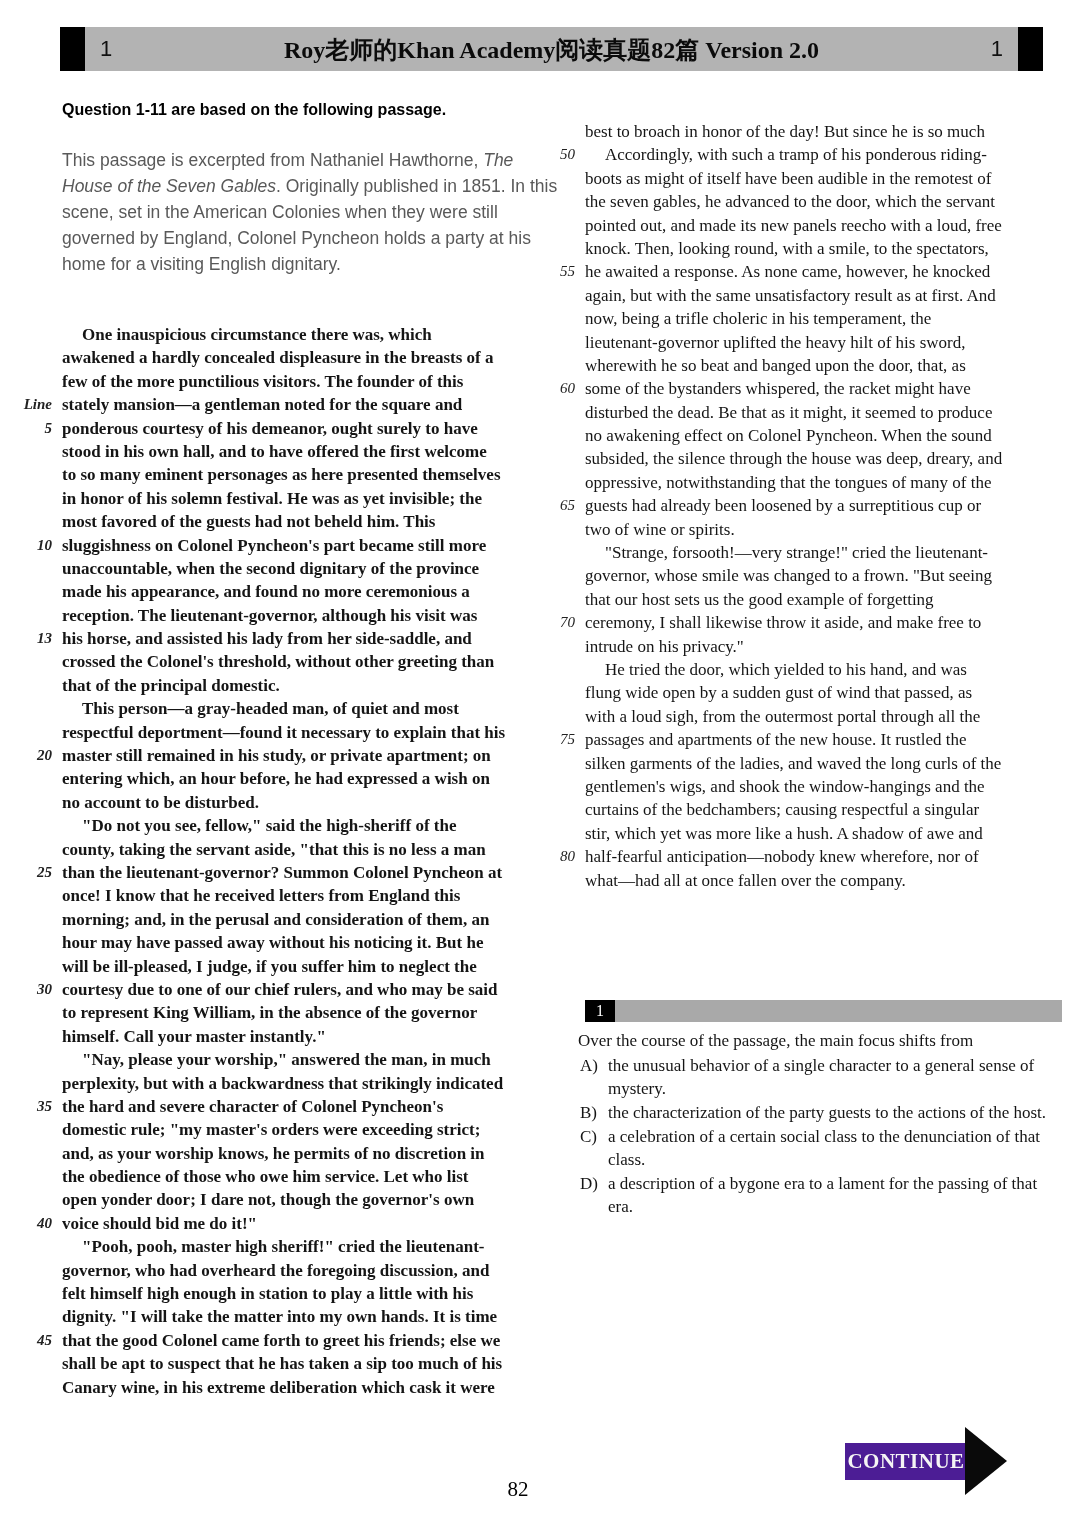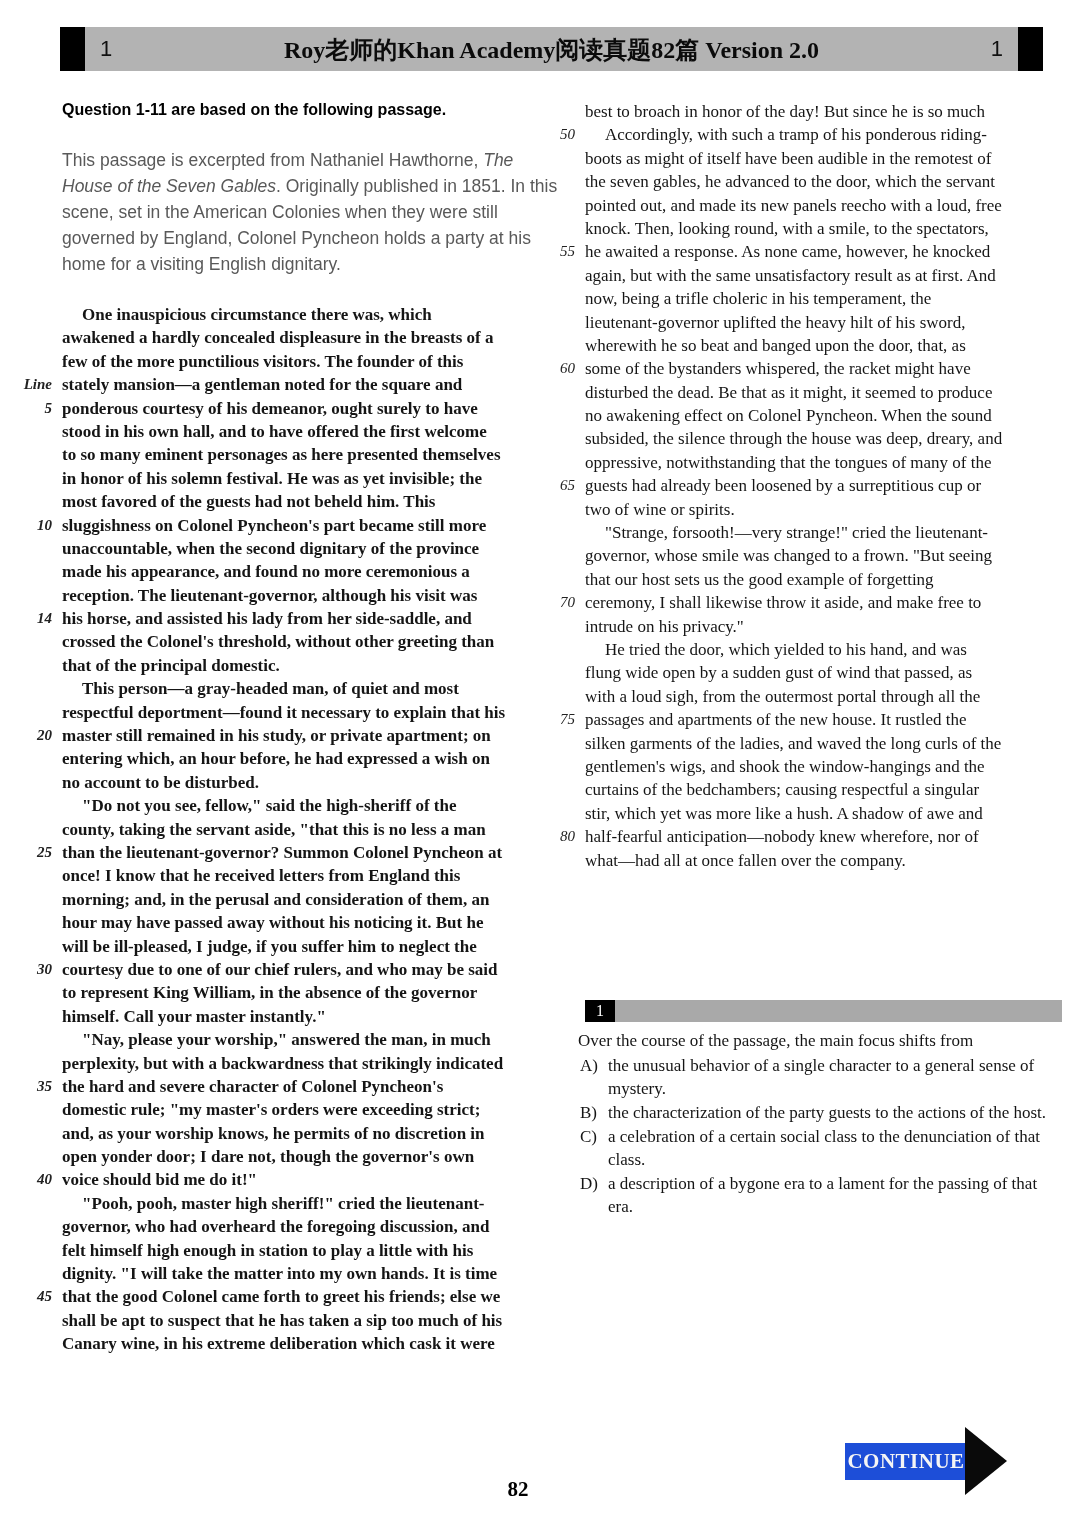--- a/index.html
+++ b/index.html
@@ -25,43 +25,43 @@
   .hdr .hnum.right{right:40px;}
   .hdr .htitle{position:absolute;left:0;width:100%;text-align:center;height:44px;line-height:46px;
     font-family:"Liberation Serif",serif;font-weight:bold;font-size:24px;color:#0b0b0b;}
   
   .qheading{position:absolute;left:62px;top:101px;width:494px;
     font-family:"Liberation Sans",sans-serif;font-weight:bold;font-size:16px;color:#000;}
   .intro{position:absolute;left:62px;top:147px;width:496px;
     font-family:"Liberation Sans",sans-serif;font-size:17.5px;line-height:26px;color:var(--intro-gray);}
   .intro .it{font-style:italic;}
   
-  .col{position:absolute;font-size:17px;color:var(--ink);}
+  .col{position:absolute;font-size:17px;color:var(--ink);margin-top:20px;}
   .col.left{left:62px;top:303px;width:494px;font-weight:bold;}
   .col.right{left:585px;top:100px;width:480px;}
   .pline{position:relative;height:23.4px;line-height:23.4px;white-space:nowrap;}
   .pline .lnum{position:absolute;left:-48px;top:0;width:38px;text-align:right;
     font-style:italic;font-size:15px;color:#222;}
   .pline .ltext{display:inline-block;}
   .pline.indent .ltext{padding-left:20px;}
   
   .question{position:absolute;left:578px;top:1000px;width:484px;font-size:17px;}
   .qbar{position:relative;height:22px;background:var(--q-bar);margin-left:7px;}
   .qnumbox{position:absolute;left:0;top:0;width:30px;height:22px;background:#000;
     color:#fff;text-align:center;line-height:22px;font-size:16px;}
   .qstem{margin-top:7px;line-height:23px;}
   .choices{margin-top:2px;}
   .choice{display:flex;line-height:23px;margin-top:1px;}
   .choice-label{flex:none;width:28px;padding-left:2px;}
   .choice-text{flex:1;}
   
   .pagenum{position:absolute;left:488px;top:1477px;width:60px;text-align:center;
-    font-weight:bold;font-size:21px;color:#000;}
+    font-weight:normal;font-size:21px;color:#000;}
   .continue{position:absolute;left:845px;top:1427px;width:160px;height:68px;cursor:pointer;}
-  .cont-rect{position:absolute;left:0;top:16px;width:122px;height:37px;background:#1d4ed8;
+  .cont-rect{position:absolute;left:0;top:16px;width:122px;height:37px;background:#4c1d95;
     display:flex;align-items:center;justify-content:center;
     color:#f5f5f5;font-weight:bold;font-size:21px;letter-spacing:.5px;}
   .cont-tri{position:absolute;left:120px;top:0;width:0;height:0;
     border-top:34px solid transparent;border-bottom:34px solid transparent;border-left:42px solid #0a0a0a;}
 </style>
 </head>
 <body>
 
 <div class="page">
 
@@ -83,21 +83,21 @@
       <div class="pline"><span class="lnum">Line</span><span class="ltext">stately mansion—a gentleman noted for the square and</span></div>
       <div class="pline"><span class="lnum">5</span><span class="ltext">ponderous courtesy of his demeanor, ought surely to have</span></div>
       <div class="pline"><span class="lnum"></span><span class="ltext">stood in his own hall, and to have offered the first welcome</span></div>
       <div class="pline"><span class="lnum"></span><span class="ltext">to so many eminent personages as here presented themselves</span></div>
       <div class="pline"><span class="lnum"></span><span class="ltext">in honor of his solemn festival. He was as yet invisible; the</span></div>
       <div class="pline"><span class="lnum"></span><span class="ltext">most favored of the guests had not beheld him. This</span></div>
       <div class="pline"><span class="lnum">10</span><span class="ltext">sluggishness on Colonel Pyncheon's part became still more</span></div>
       <div class="pline"><span class="lnum"></span><span class="ltext">unaccountable, when the second dignitary of the province</span></div>
       <div class="pline"><span class="lnum"></span><span class="ltext">made his appearance, and found no more ceremonious a</span></div>
       <div class="pline"><span class="lnum"></span><span class="ltext">reception. The lieutenant-governor, although his visit was</span></div>
-      <div class="pline"><span class="lnum">14</span><span class="ltext">his horse, and assisted his lady from her side-saddle, and</span></div>
+      <div class="pline"><span class="lnum">13</span><span class="ltext">his horse, and assisted his lady from her side-saddle, and</span></div>
       <div class="pline"><span class="lnum"></span><span class="ltext">crossed the Colonel's threshold, without other greeting than</span></div>
       <div class="pline"><span class="lnum"></span><span class="ltext">that of the principal domestic.</span></div>
       <div class="pline indent"><span class="lnum"></span><span class="ltext">This person—a gray-headed man, of quiet and most</span></div>
       <div class="pline"><span class="lnum"></span><span class="ltext">respectful deportment—found it necessary to explain that his</span></div>
       <div class="pline"><span class="lnum">20</span><span class="ltext">master still remained in his study, or private apartment; on</span></div>
       <div class="pline"><span class="lnum"></span><span class="ltext">entering which, an hour before, he had expressed a wish on</span></div>
       <div class="pline"><span class="lnum"></span><span class="ltext">no account to be disturbed.</span></div>
       <div class="pline indent"><span class="lnum"></span><span class="ltext">"Do not you see, fellow," said the high-sheriff of the</span></div>
       <div class="pline"><span class="lnum"></span><span class="ltext">county, taking the servant aside, "that this is no less a man</span></div>
       <div class="pline"><span class="lnum">25</span><span class="ltext">than the lieutenant-governor? Summon Colonel Pyncheon at</span></div>
@@ -106,20 +106,21 @@
       <div class="pline"><span class="lnum"></span><span class="ltext">hour may have passed away without his noticing it. But he</span></div>
       <div class="pline"><span class="lnum"></span><span class="ltext">will be ill-pleased, I judge, if you suffer him to neglect the</span></div>
       <div class="pline"><span class="lnum">30</span><span class="ltext">courtesy due to one of our chief rulers, and who may be said</span></div>
       <div class="pline"><span class="lnum"></span><span class="ltext">to represent King William, in the absence of the governor</span></div>
       <div class="pline"><span class="lnum"></span><span class="ltext">himself. Call your master instantly."</span></div>
       <div class="pline indent"><span class="lnum"></span><span class="ltext">"Nay, please your worship," answered the man, in much</span></div>
       <div class="pline"><span class="lnum"></span><span class="ltext">perplexity, but with a backwardness that strikingly indicated</span></div>
       <div class="pline"><span class="lnum">35</span><span class="ltext">the hard and severe character of Colonel Pyncheon's</span></div>
       <div class="pline"><span class="lnum"></span><span class="ltext">domestic rule; "my master's orders were exceeding strict;</span></div>
       <div class="pline"><span class="lnum"></span><span class="ltext">and, as your worship knows, he permits of no discretion in</span></div>
+      <div class="pline"><span class="lnum"></span><span class="ltext">the obedience of those who owe him service. Let who list</span></div>
       <div class="pline"><span class="lnum"></span><span class="ltext">open yonder door; I dare not, though the governor's own</span></div>
       <div class="pline"><span class="lnum">40</span><span class="ltext">voice should bid me do it!"</span></div>
       <div class="pline indent"><span class="lnum"></span><span class="ltext">"Pooh, pooh, master high sheriff!" cried the lieutenant-</span></div>
       <div class="pline"><span class="lnum"></span><span class="ltext">governor, who had overheard the foregoing discussion, and</span></div>
       <div class="pline"><span class="lnum"></span><span class="ltext">felt himself high enough in station to play a little with his</span></div>
       <div class="pline"><span class="lnum"></span><span class="ltext">dignity. "I will take the matter into my own hands. It is time</span></div>
       <div class="pline"><span class="lnum">45</span><span class="ltext">that the good Colonel came forth to greet his friends; else we</span></div>
       <div class="pline"><span class="lnum"></span><span class="ltext">shall be apt to suspect that he has taken a sip too much of his</span></div>
       <div class="pline"><span class="lnum"></span><span class="ltext">Canary wine, in his extreme deliberation which cask it were</span></div>
     </div>

